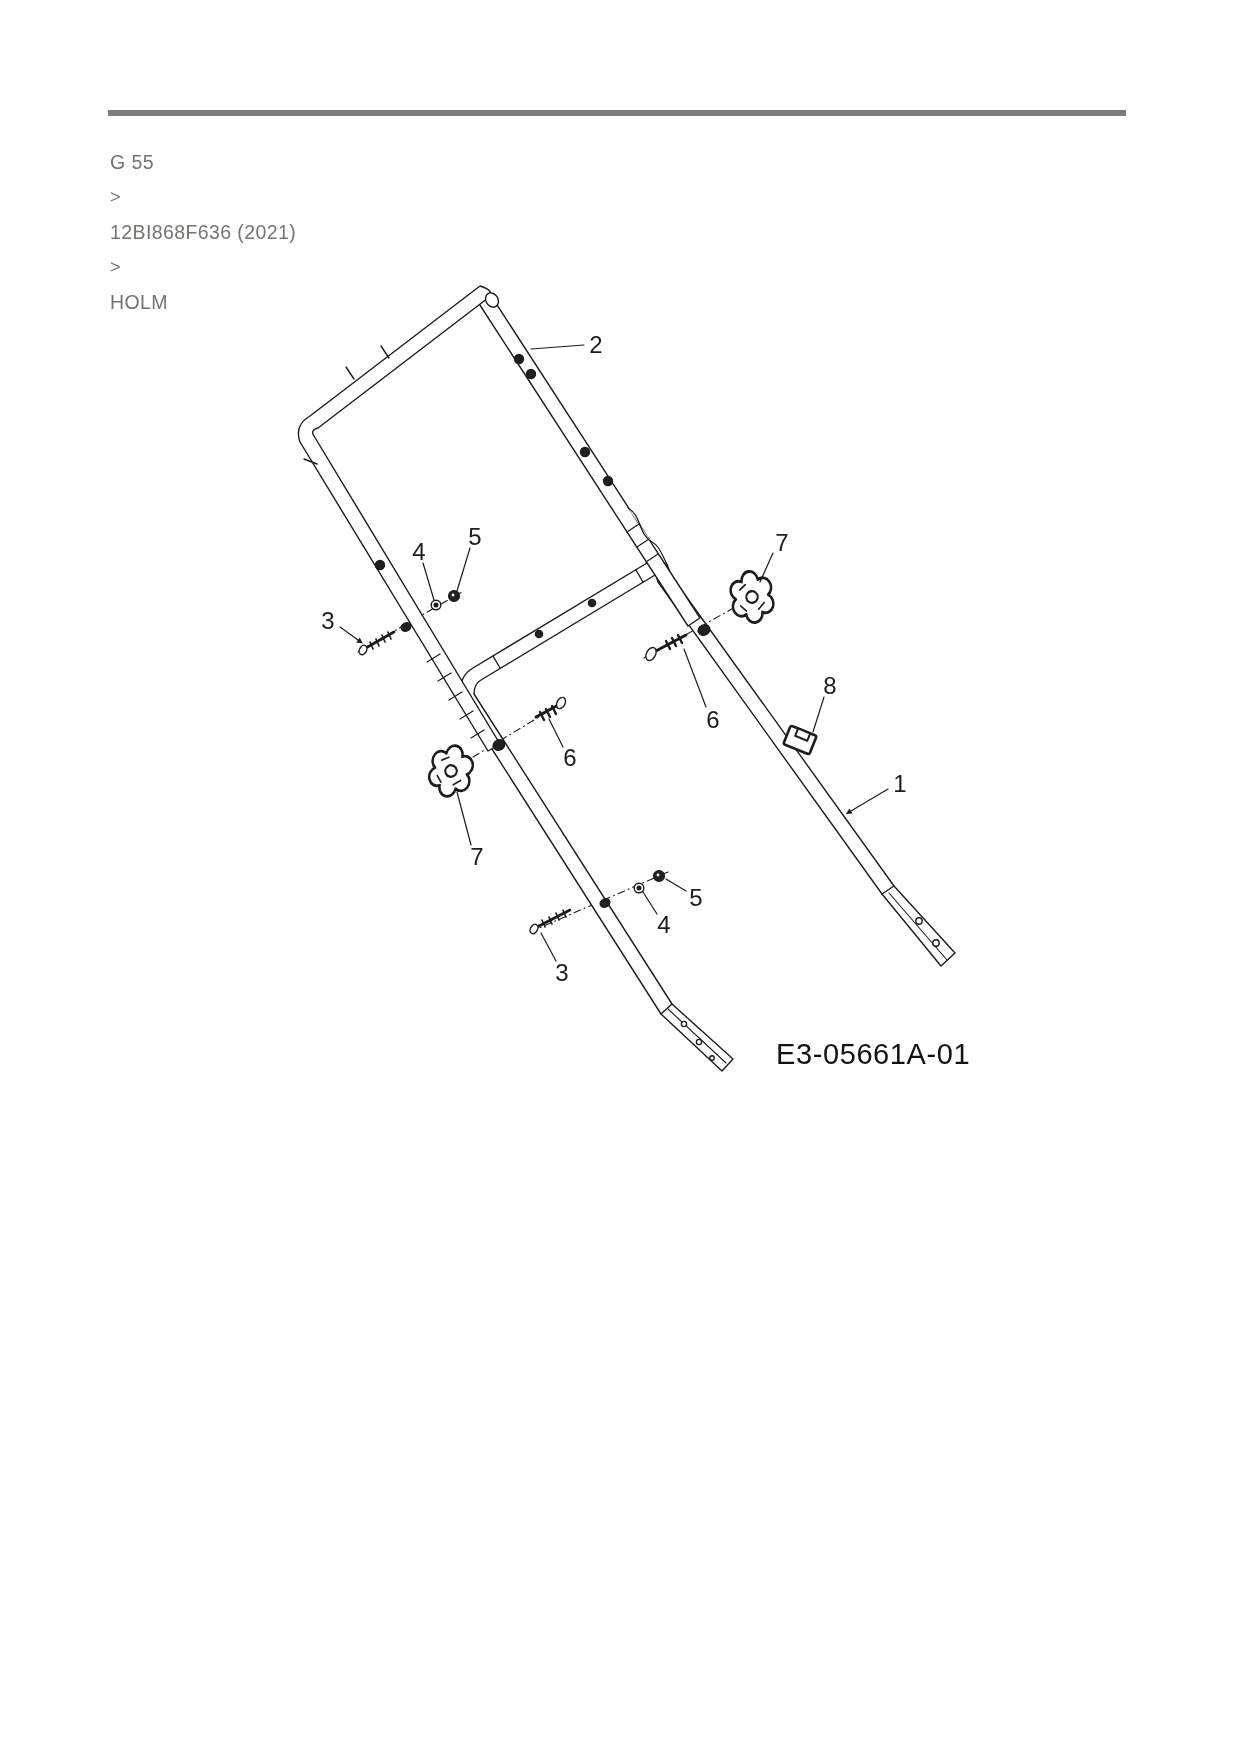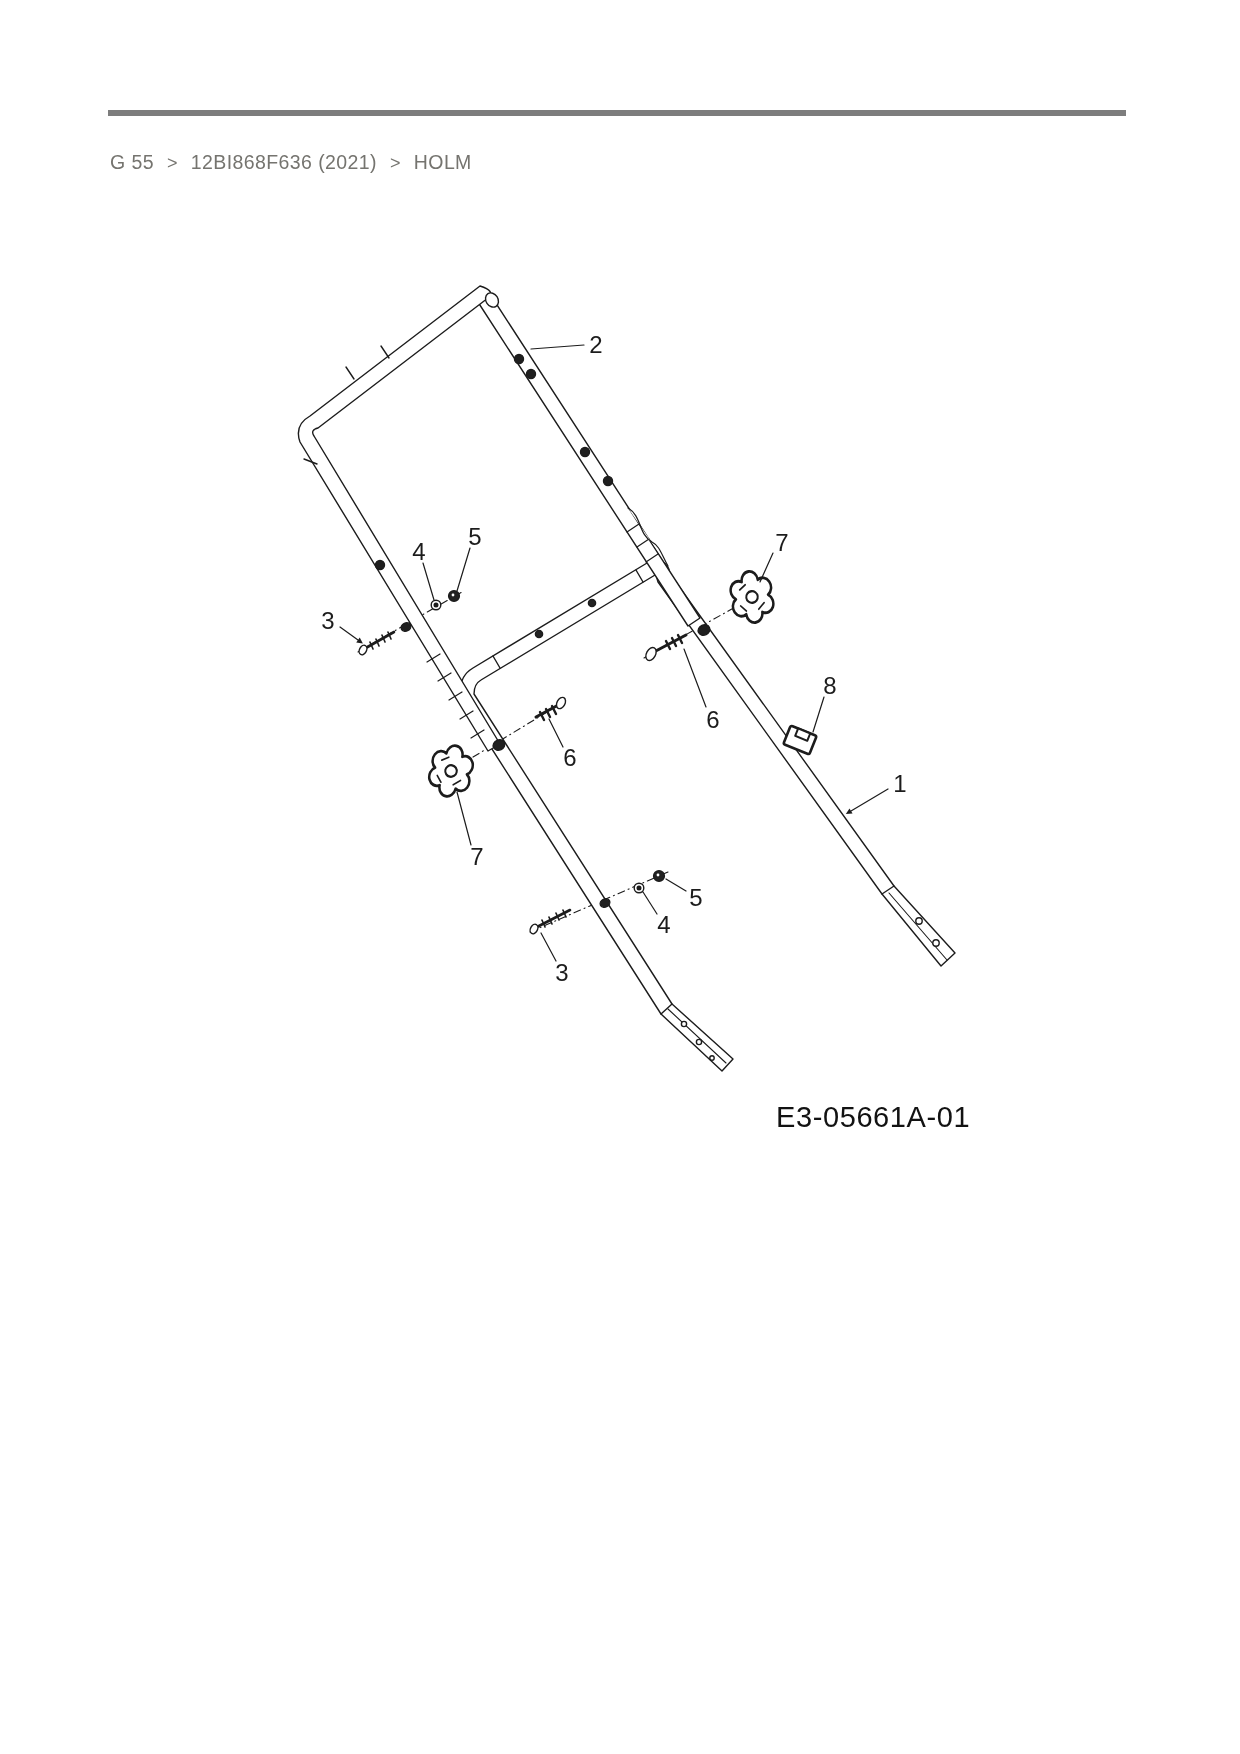--- a/index.html
+++ b/index.html
@@ -6,30 +6,30 @@
     --line:#1c1c1c; --rule:#7d7d7d; --crumb:#75746f; --code:#121212;
   }
   html,body{margin:0;padding:0;}
   body{
     width:1240px;height:1754px;background:#ffffff;position:relative;
     font-family:"Liberation Sans", sans-serif;overflow:hidden;
   }
   .top-rule{position:absolute;left:108px;top:110px;width:1018px;height:6px;background:var(--rule);}
   .breadcrumb{
     position:absolute;left:110px;top:151px;display:flex;align-items:baseline;gap:13px;
-    color:var(--crumb);font-size:19.5px;letter-spacing:0.4px;white-space:nowrap;
+    color:var(--crumb);font-size:19.5px;letter-spacing:0.4px;white-space:nowrap;flex-direction:column;
   }
   .breadcrumb .crumb{cursor:pointer;}
   .breadcrumb .sep{font-size:18px;}
   .diagram-wrap{position:absolute;left:0;top:0;width:1240px;height:1754px;}
   svg text.callout{
     font-family:"Liberation Sans", sans-serif;font-size:24px;fill:var(--line);
   }
   .diagram-code{
-    position:absolute;left:776px;top:1101px;color:var(--code);
+    position:absolute;left:776px;top:1038px;color:var(--code);
     font-size:29px;letter-spacing:0.6px;white-space:nowrap;
   }
 </style>
 </head>
 <body>
 
 <div class="top-rule"></div>
 
 <div class="breadcrumb">
   <span class="crumb">G 55</span>

